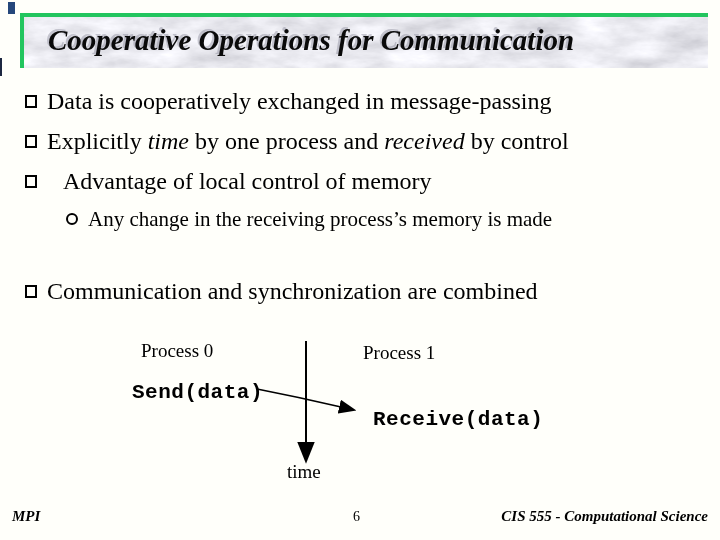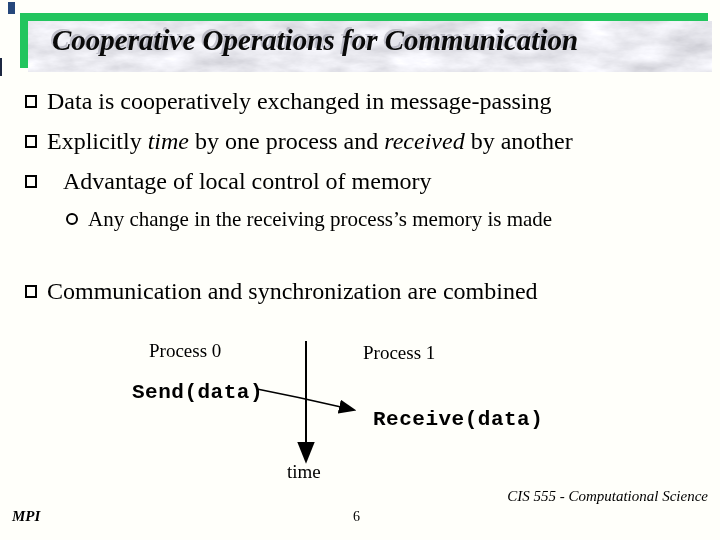--- a/index.html
+++ b/index.html
@@ -12,21 +12,21 @@
     overflow: hidden;
   }
 
   
   .corner-mark { position: absolute; left: 8px; top: 2px; width: 7px; height: 12px; background: #25477b; }
   .edge-mark   { position: absolute; left: 0; top: 58px; width: 2px; height: 18px; background: #1c2740; }
 
   
   .title-box {
     position: absolute; left: 20px; top: 13px; width: 688px; height: 55px;
-    border: 8px solid #22c55e; box-sizing: border-box; background: #e7e8ee;
+    border: 4px solid #22c55e; box-sizing: border-box; background: #e7e8ee;
   }
   .title-box svg.texture { position: absolute; left: 0; top: 0; }
   .title-text {
     position: absolute; left: 24px; top: 50%; transform: translateY(-53%);
     margin: 0; font-size: 29px; font-weight: bold; font-style: italic;
     white-space: nowrap; color: #0a0a0a;
     text-shadow: -2px -2px 0 rgba(140,140,155,0.45);
   }
 
   
@@ -40,37 +40,37 @@
   .circ-marker {
     flex: 0 0 auto; width: 8px; height: 8px; border-radius: 50%;
     border: 2px solid #000; margin-top: 9px; margin-right: 10px;
   }
   .b1 { top: 86px; } .b2 { top: 126px; } .b3 { top: 166px; gap: 16px; }
   .b4 { top: 204px; } .b5 { top: 276px; }
   .em { font-style: italic; }
 
   
   .diagram-label { position: absolute; font-size: 19px; white-space: nowrap; }
-  .p0 { left: 149px; top: 340px; }
+  .p0 { left: 141px; top: 340px; }
   .p1 { left: 363px; top: 342px; }
   .code-label {
     position: absolute; white-space: nowrap;
     font-family: "Liberation Mono", "DejaVu Sans Mono", monospace;
     font-weight: bold; font-size: 21px; letter-spacing: 0.5px;
   }
   .send    { left: 132px; top: 381px; }
   .receive { left: 373px; top: 408px; }
   .time-label { left: 287px; top: 461px; }
   svg.arrows { position: absolute; left: 0; top: 0; pointer-events: none; }
 
   
   .footer-item { position: absolute; font-size: 15px; white-space: nowrap; }
   .footer-left  { left: 12px; top: 508px; font-weight: bold; font-style: italic; }
   .footer-page  { left: 353px; top: 509px; font-size: 14px; }
-  .footer-right { right: 12px; top: 488px; font-weight: normal; font-style: italic; }
+  .footer-right { right: 12px; top: 508px; font-weight: bold; font-style: italic; }
 </style>
 </head>
 <body>
 
 <div class="corner-mark"></div>
 <div class="edge-mark"></div>
 
 <div class="title-box">
   <svg class="texture" width="684" height="51" aria-hidden="true">
     <filter id="marble" x="0" y="0" width="100%" height="100%">
@@ -82,21 +82,21 @@
   <h1 class="title-text">Cooperative Operations for Communication</h1>
 </div>
 
 <div class="bullet-row lvl1 b1">
   <span class="sq-marker"></span>
   <span>Data is cooperatively exchanged in message-passing</span>
 </div>
 
 <div class="bullet-row lvl1 b2">
   <span class="sq-marker"></span>
-  <span><span>Explicitly </span><span class="em">time</span><span> by one process and </span><span class="em">received</span><span> by another</span></span>
+  <span><span>Explicitly </span><span class="em">time</span><span> by one process and </span><span class="em">received</span><span> by control</span></span>
 </div>
 
 <div class="bullet-row lvl1 b3">
   <span class="sq-marker"></span>
   <span>Advantage of local control of memory</span>
 </div>
 
 <div class="bullet-row lvl2 b4">
   <span class="circ-marker"></span>
   <span>

